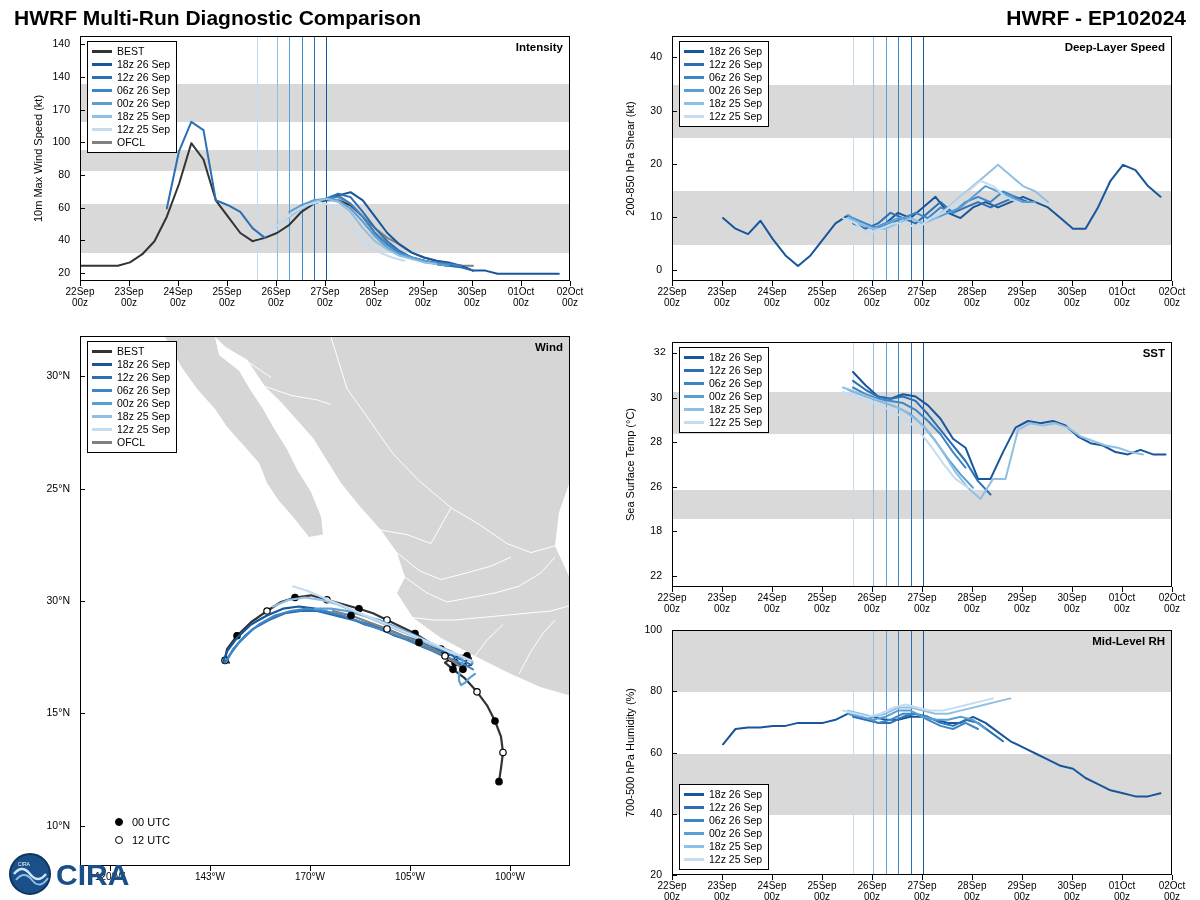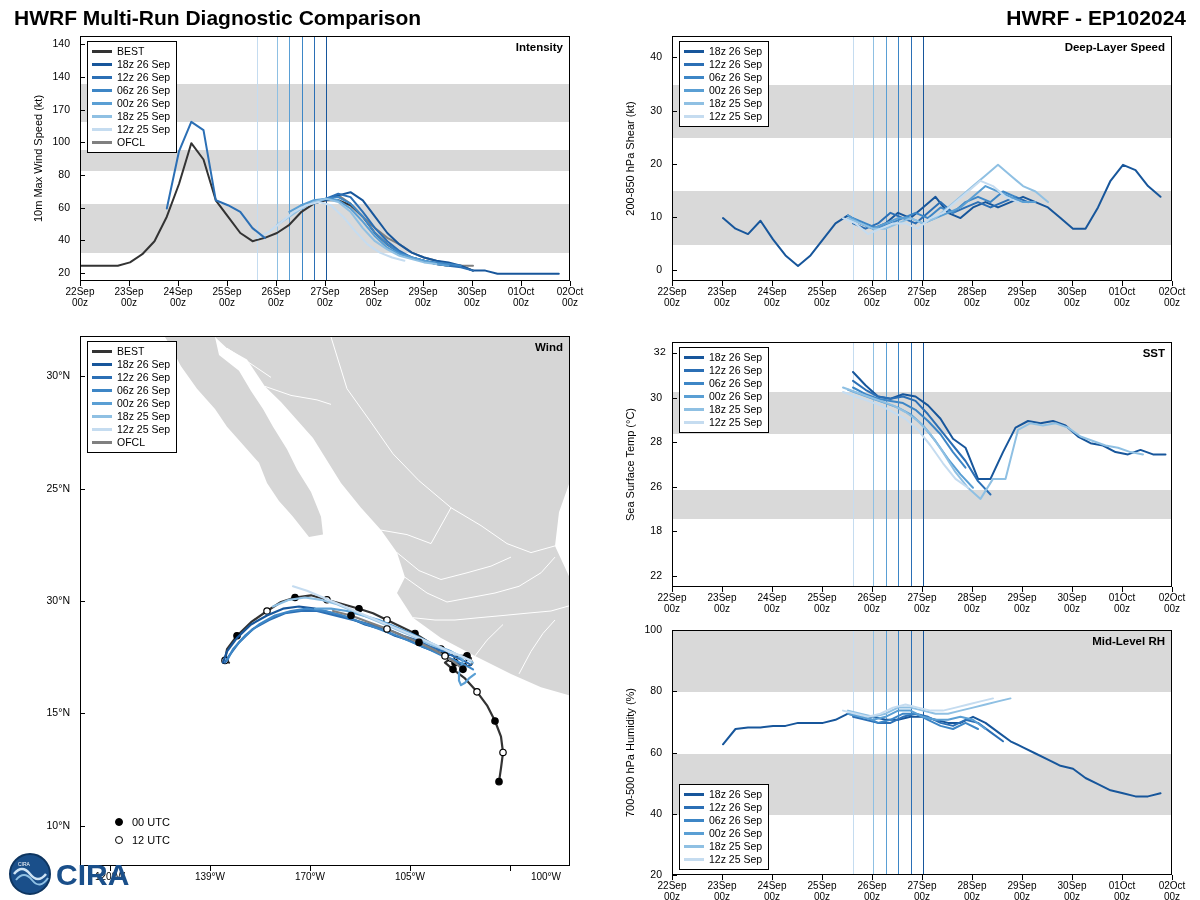--- a/index.html
+++ b/index.html
@@ -668,27 +668,27 @@
       <div class="ytick" style="left:8px;top:153.71186440677968px;">25°N</div>
       <div class="ytickmark" style="left:52px;top:273px;"></div>
       <div class="ytick" style="left:8px;top:266px;">30°N</div>
       <div class="ytickmark" style="left:52px;top:385.2881355932203px;"></div>
       <div class="ytick" style="left:8px;top:378.2881355932203px;">15°N</div>
       <div class="ytickmark" style="left:52px;top:497.5762711864407px;"></div>
       <div class="ytick" style="left:8px;top:490.5762711864407px;text-align:right;">10°N</div>
       <div class="xtickmark" style="left:82px;top:538px;"></div>
       <div class="xtick" style="left:59px;top:543px;">120°W</div>
       <div class="xtickmark" style="left:182px;top:538px;"></div>
-      <div class="xtick" style="left:159px;top:543px;">139°W</div>
+      <div class="xtick" style="left:159px;top:543px;">143°W</div>
       <div class="xtickmark" style="left:282px;top:538px;"></div>
       <div class="xtick" style="left:259px;top:543px;">170°W</div>
       <div class="xtickmark" style="left:382px;top:538px;"></div>
       <div class="xtick" style="left:359px;top:543px;">105°W</div>
       <div class="xtickmark" style="left:482px;top:538px;"></div>
-      <div class="xtick" style="left:459px;top:543px;margin-left:36px;">100°W</div>
+      <div class="xtick" style="left:459px;top:543px;">100°W</div>
     </div>
   </div>
 
 <svg id="cira-logo" viewBox="0 0 170 44">
   <circle cx="22" cy="22" r="20" fill="#1a4f8a"></circle>
   <circle cx="22" cy="22" r="20" fill="none" stroke="#0e3560" stroke-width="2"></circle>
   <path d="M6 22 Q14 12 22 22 T38 22" stroke="#cfe4f5" stroke-width="2.5" fill="none"></path>
   <path d="M8 28 Q16 18 24 28 T40 26" stroke="#8fc0e3" stroke-width="2" fill="none"></path>
   <text x="10" y="14" font-size="5" fill="#ffffff" font-family="Liberation Sans, sans-serif">CIRA</text>
   <text x="48" y="33" font-size="30" font-weight="bold" fill="#1a4f8a" font-family="Liberation Sans, sans-serif">CIRA</text>

